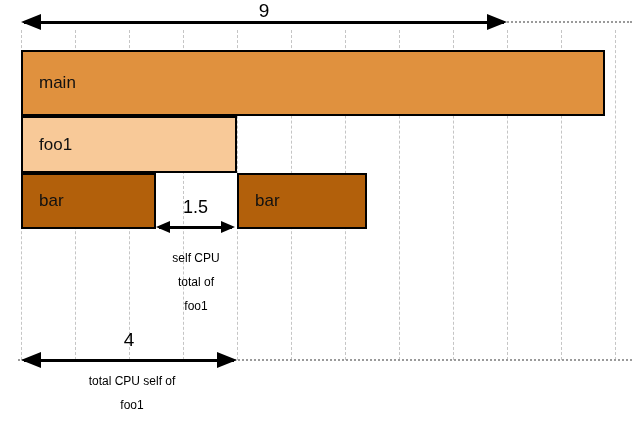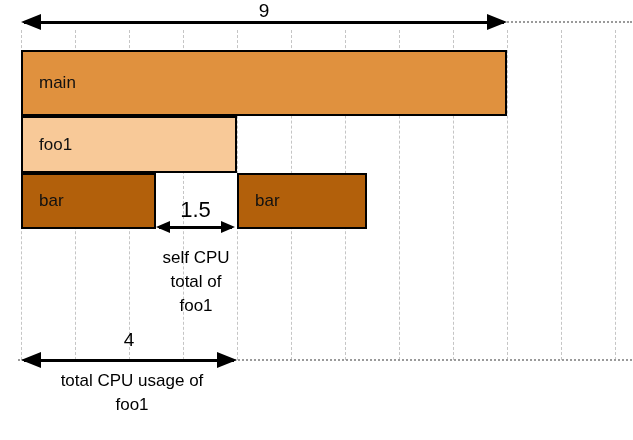--- a/index.html
+++ b/index.html
@@ -37,21 +37,21 @@
     width:0;height:0;border-style:solid;border-color:transparent;
     border-top-width:8px;border-bottom-width:8px;border-right-width:0;
     border-left-width:20px;border-left-color:#000;
   }
   .arrow.small::before{border-top-width:6px;border-bottom-width:6px;border-right-width:14px;}
   .arrow.small::after{border-top-width:6px;border-bottom-width:6px;border-left-width:14px;}
   .measure-label{
     position:absolute;text-align:center;font-size:19px;z-index:3;
   }
   .caption{
-    position:absolute;text-align:center;font-size:17px;line-height:24px;z-index:3;
+    position:absolute;text-align:center;font-size:12px;line-height:24px;z-index:3;
   }
 </style>
 </head>
 <body>
 
 <div class="canvas">
 
   <div id="grid">
       <div class="gridline" style="left: 21px; border-left-color: rgb(197, 197, 197);"></div>
       <div class="gridline" style="left: 75px; border-left-color: rgb(197, 197, 197);"></div>
@@ -68,47 +68,47 @@
     </div>
 
   <div class="dotline" style="left:500px;width:132px;top:21px;"></div>
   <div class="dotline" style="left:18px;width:614px;top:359px;"></div>
 
   <div class="measure-label" style="left:21px;width:486px;top:0px;">9</div>
   <div class="arrow" style="left:21px;width:486px;top:14px;height:16px;">
     <div class="shaft"></div>
   </div>
 
-  <div class="frame" style="left: 21px; width: 486px; top: 50px; height: 66px; background: rgb(224, 145, 62); border-color: rgb(0, 0, 0);">
+  <div class="frame" style="left: 21px; width: 584px; top: 50px; height: 66px; background: rgb(224, 145, 62); border-color: rgb(0, 0, 0);">
     <span class="flabel">main</span>
   </div>
   <div class="frame" style="left: 21px; width: 216px; top: 116px; height: 57px; background: rgb(248, 201, 152); border-color: rgb(0, 0, 0);">
     <span class="flabel">foo1</span>
   </div>
   <div class="frame" style="left: 21px; width: 135px; top: 173px; height: 56px; background: rgb(178, 96, 11); border-color: rgb(0, 0, 0);">
     <span class="flabel">bar</span>
   </div>
   <div class="frame" style="left: 237px; width: 129.6px; top: 173px; height: 56px; background: rgb(178, 96, 11); border-color: rgb(0, 0, 0);">
     <span class="flabel">bar</span>
   </div>
 
-  <div class="measure-label" style="left:156px;width:79px;top:197px;font-size:22px;">1.5</div>
+  <div class="measure-label" style="left:156px;width:79px;top:197px;font-size:18px;">1.5</div>
   <div class="arrow small" style="left:156px;width:79px;top:221px;height:12px;">
     <div class="shaft"></div>
   </div>
 
   <div class="caption" style="left:126px;width:140px;top:246px;">
     <div>self CPU</div>
     <div>total of</div>
     <div>foo1</div>
   </div>
 
   <div class="measure-label" style="left:21px;width:216px;top:329px;">4</div>
   <div class="arrow" style="left:21px;width:216px;top:352px;height:16px;">
     <div class="shaft"></div>
   </div>
 
   <div class="caption" style="left:22px;width:220px;top:369px;">
-    <div>total CPU usage of</div>
+    <div>total CPU self of</div>
     <div>foo1</div>
   </div>
 
 </div>
 
 </body></html>

